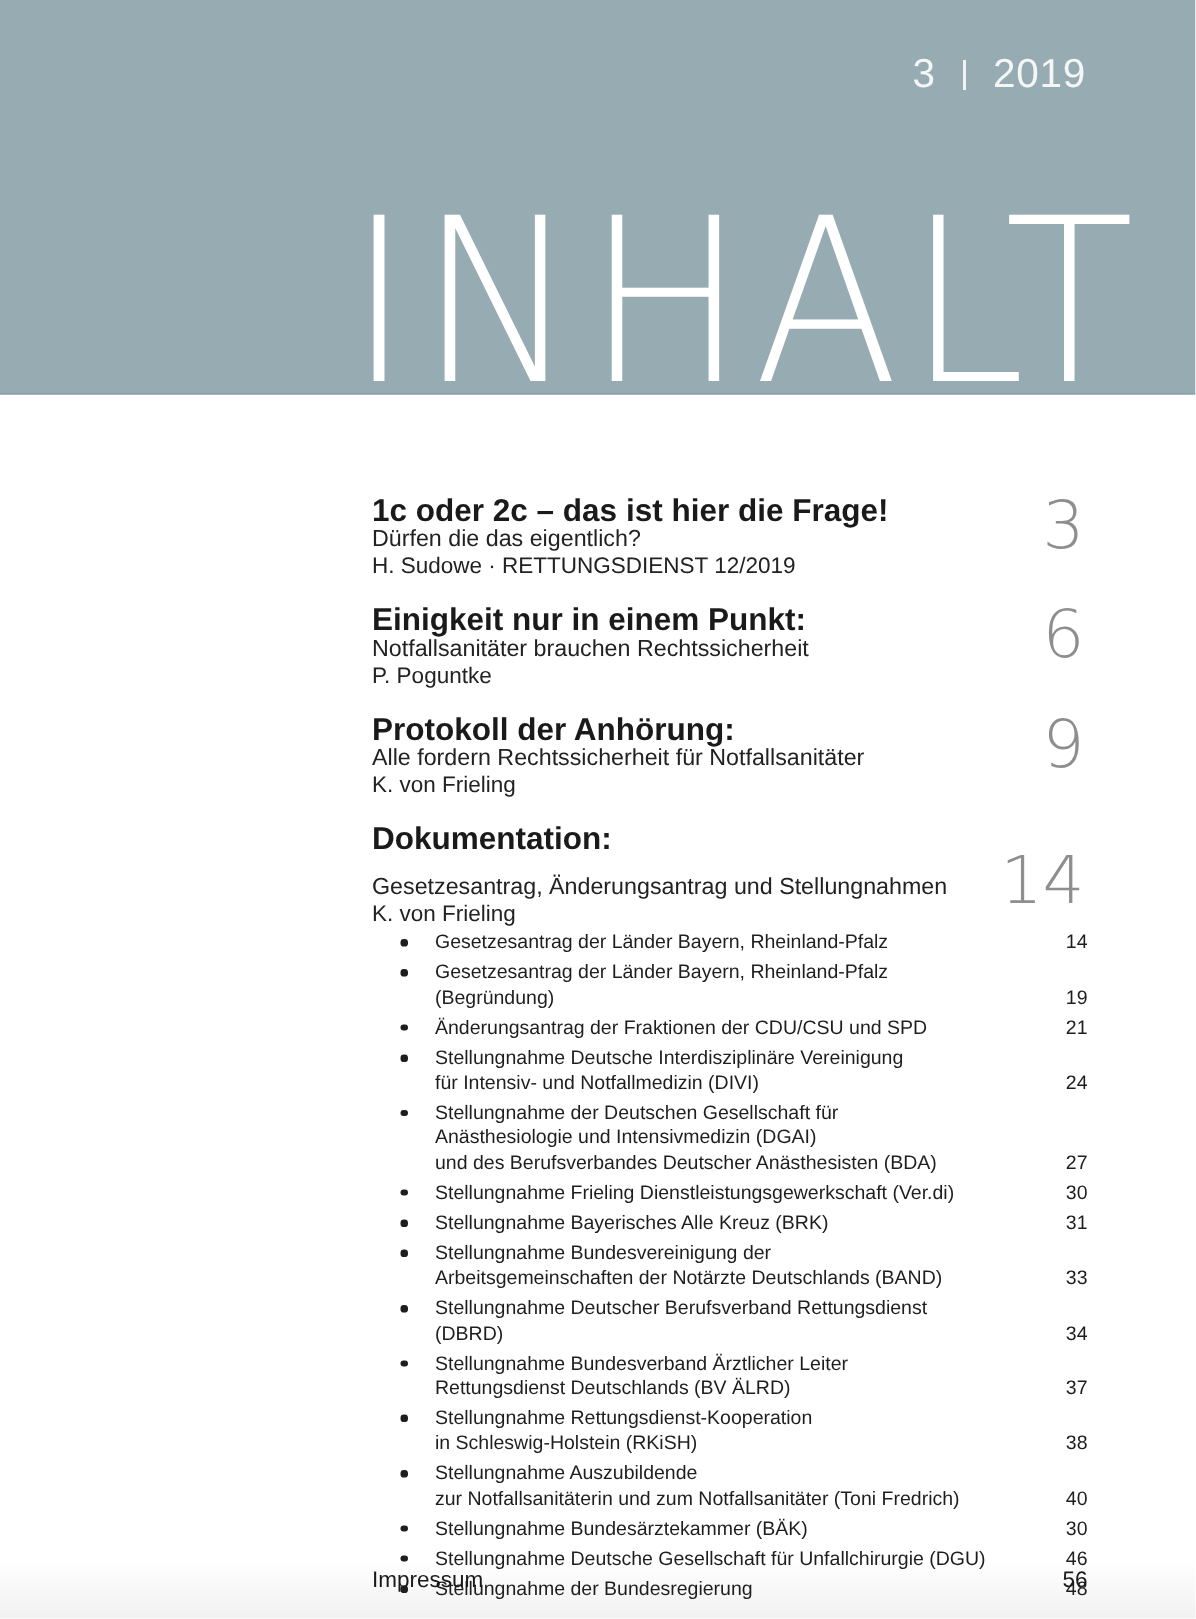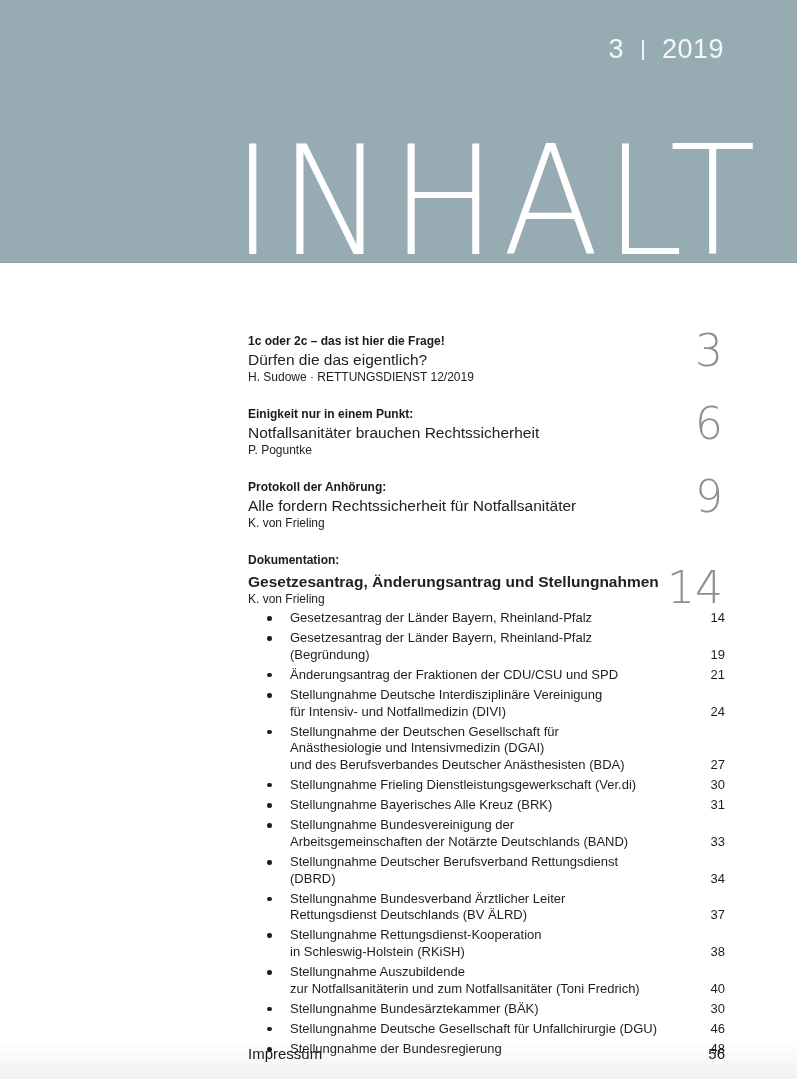--- a/index.html
+++ b/index.html
@@ -64,48 +64,48 @@
       position: absolute;
       left: 248px;
       top: 332px;
       width: 477px;
     }
     .entry {
       position: relative;
       margin-bottom: 20px;
     }
     .entry h2 {
-      font-size: 12px;
+      font-size: 21px;
       font-weight: bold;
       line-height: 18px;
       color: #1a1a1a;
     }
     .entry .subtitle {
       font-size: 15.5px;
       line-height: 19px;
       color: #222;
     }
     .entry .author {
-      font-size: 12px;
+      font-size: 15px;
       line-height: 15px;
       color: #222;
       margin-top: 1px;
     }
     .entry .pagenum {
       position: absolute;
       right: 2px;
       top: -4px;
       font-family: "DejaVu Sans", sans-serif;
       font-weight: 200;
       font-size: 44px;
       line-height: 46px;
       color: #8e8e8e;
     }
     .entry.doc .pagenum { top: 14px; }
-    .entry.doc .subtitle { margin-top: 3px; font-weight: bold; }
+    .entry.doc .subtitle { margin-top: 13px; }
     .bullets {
       list-style: none;
       margin-top: 3px;
       margin-left: 18px;
       width: 459px;
     }
     .bullets li {
       position: relative;
       display: flex;
       align-items: flex-end;

